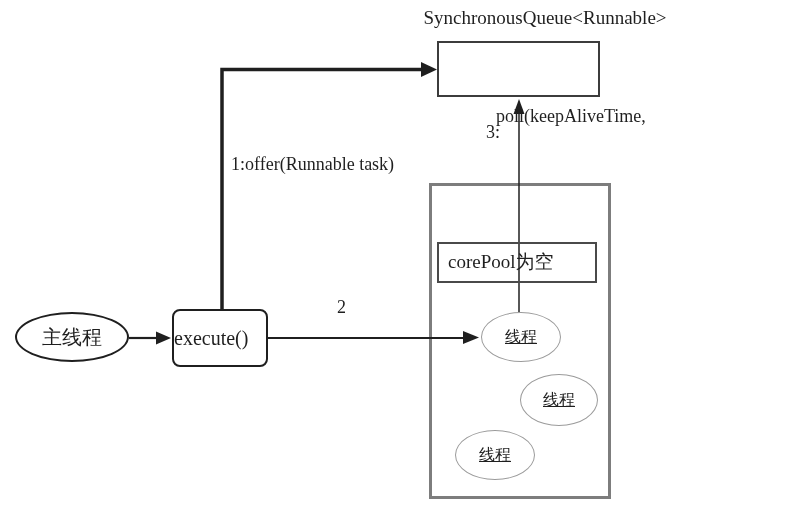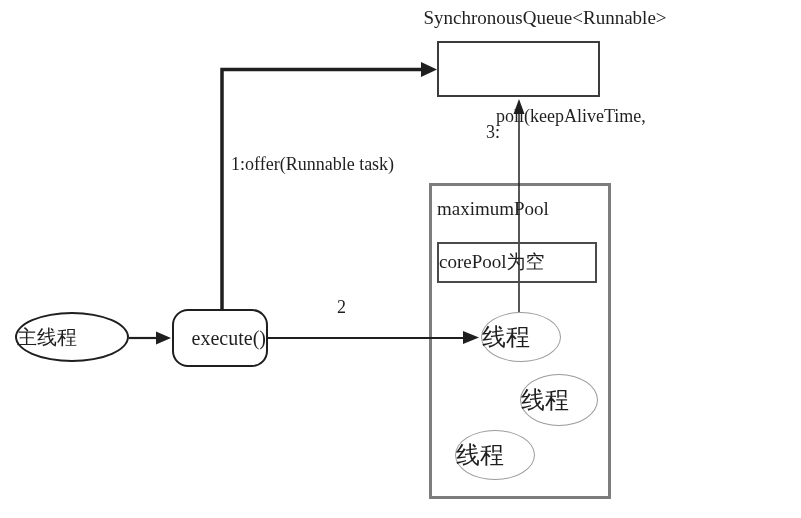--- a/index.html
+++ b/index.html
@@ -49,55 +49,56 @@
     font-size: 19px;
     white-space: nowrap;
   }
   .core-pool-box {
     left: 437px; top: 242px;
     width: 160px; height: 41px;
     border: 2.5px solid #4a4a4a;
     box-sizing: border-box;
     font-size: 19px;
     line-height: 36px;
-    padding-left: 0;
+    padding-left: 9px;
     white-space: nowrap;
     background: transparent;
   }
   .ellipse {
     border-radius: 50%;
     box-sizing: border-box;
     display: flex;
     align-items: center;
-    justify-content: flex-start;
+    justify-content: center;
     white-space: nowrap;
     background: transparent;
   }
   .thread-ellipse {
     border: 1.4px solid #9b9b9b;
-    font-size: 24px;
+    font-size: 16px;
+    text-decoration: underline;
   }
   .thread-1 { left: 481px; top: 312px; width: 80px; height: 50px; }
   .thread-2 { left: 520px; top: 374px; width: 78px; height: 52px; }
   .thread-3 { left: 455px; top: 430px; width: 80px; height: 50px; }
   .main-thread {
     left: 15px; top: 312px;
     width: 114px; height: 50px;
     border: 2.5px solid #1f1f1f;
     font-size: 20px;
   }
   .execute-box {
     left: 172px; top: 309px;
     width: 96px; height: 58px;
     border: 2.5px solid #1f1f1f;
-    border-radius: 16px;
+    border-radius: 8px;
     box-sizing: border-box;
     display: flex;
     align-items: center;
-    justify-content: flex-end;
+    justify-content: flex-start;
     font-size: 20px;
     background: transparent;
   }
   .edge-label {
     font-size: 18px;
     white-space: nowrap;
   }
   .offer-label { left: 231px; top: 146px; margin-top: 8px; }
   .step2-label { left: 337px; top: 297px; }
   .step3-label { left: 486px; top: 122px; }
@@ -141,21 +142,20 @@
 
     <path d="M268,338 L464,338" stroke="#1f1f1f" stroke-width="2.2" fill="none"></path>
     <polygon points="479,337.5 463,331 463,344" fill="#1f1f1f"></polygon>
 
     <path d="M519,312 L519,112" stroke="#1f1f1f" stroke-width="1.5" fill="none"></path>
     <polygon points="519,99 513.5,114 524.5,114" fill="#1f1f1f"></polygon>
   </svg>
 
   <div class="abs queue-title">SynchronousQueue&lt;Runnable&gt;</div>
 
-  <div class="abs pool-label">maximumPool</div>
 
   <div class="abs core-pool-box">corePool为空</div>
 
   <div class="abs edge-label offer-label">1:offer(Runnable task)</div>
   <div class="abs edge-label step2-label">2</div>
   <div class="abs edge-label step3-label">3:</div>
   <div class="abs edge-label poll-label-1">poll(keepAliveTime,</div>
 
 </div>
 

